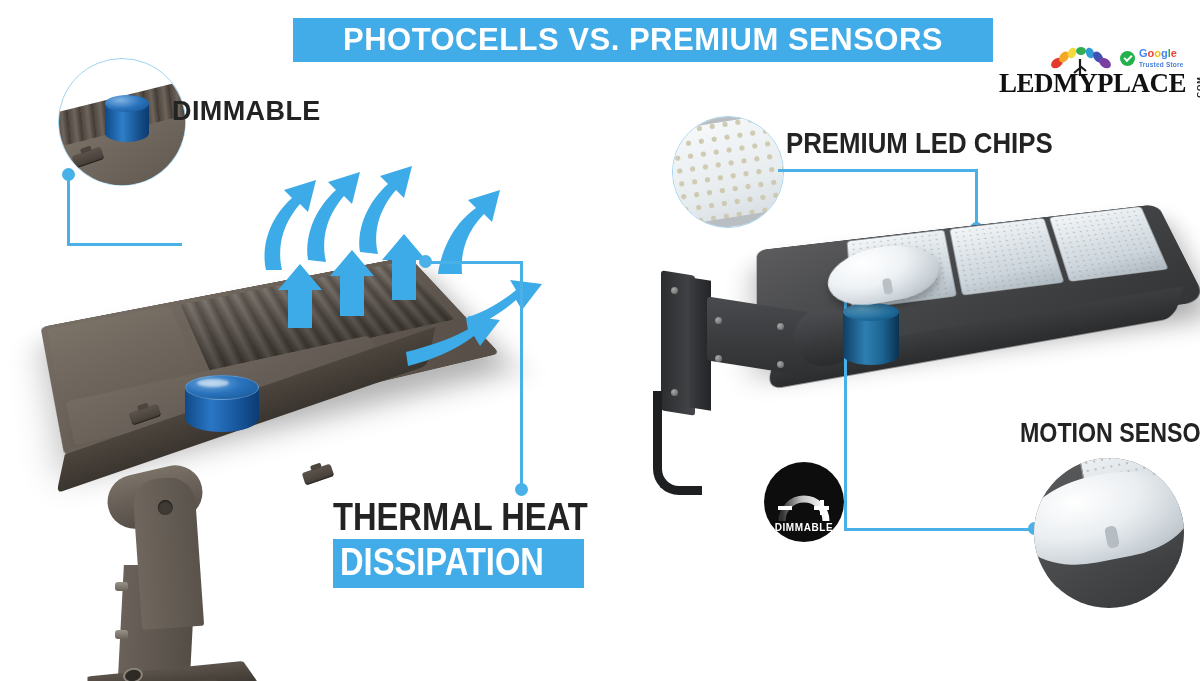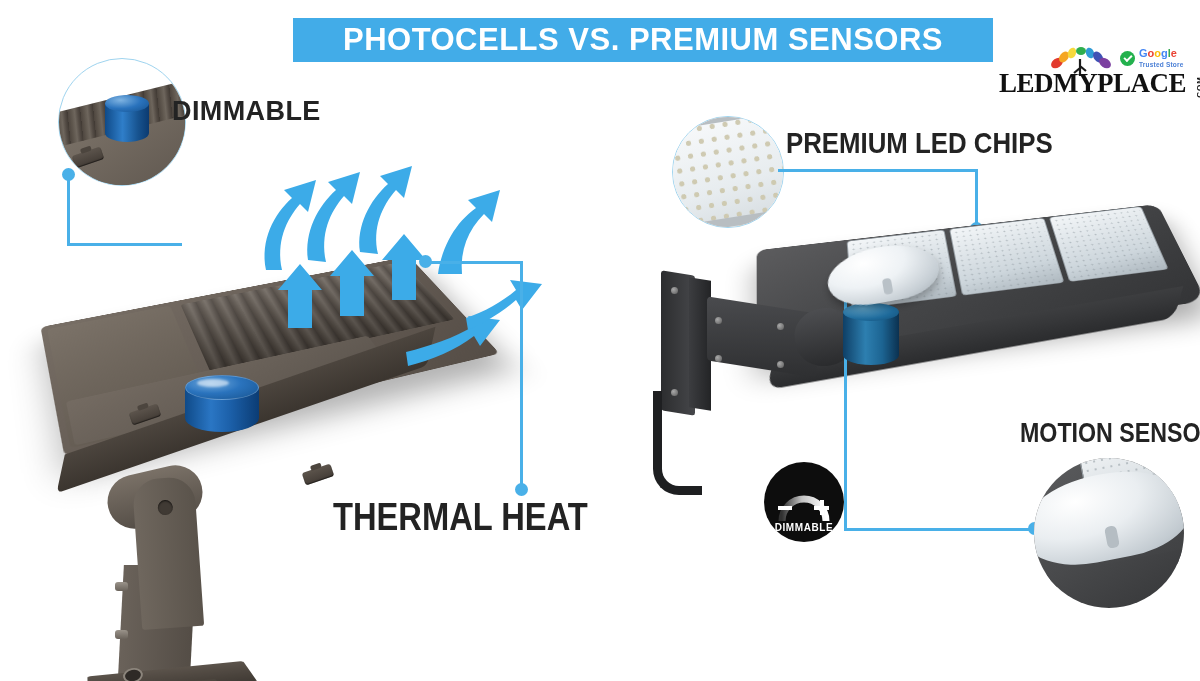--- a/index.html
+++ b/index.html
@@ -260,20 +260,24 @@
       <path d="M236 178 C254 172 272 162 286 150 L280 140 L312 144 L292 170 L286 160 C272 172 256 182 238 190 Z"></path>
     </g>
   </svg>
 
   <div class="dot" style="left:419px;top:255px;"></div>
   <div class="lineh" style="left:425px;top:261px;width:98px;"></div>
   <div class="linev" style="left:520px;top:261px;height:228px;"></div>
   <div class="dot" style="left:515px;top:483px;"></div>
 
   <div class="label cond" style="left:333px;top:496px;font-size:38px;letter-spacing:0px;">THERMAL HEAT</div>
+  <div style="position:absolute;left:333px;top:539px;background:#42ace8;padding:2px 7px 4px 7px;">
+    <span class="cond" style="display:inline-block;color:#fff;font-size:38px;font-weight:700;
+        letter-spacing:0px;white-space:nowrap;">DISSIPATION</span>
+  </div>
 
   <div class="circ-zoom" style="left:672px;top:116px;width:110px;height:110px;">
     <div style="position:absolute;inset:-12px;
         background:linear-gradient(170deg,#fbfcfd,#e7ecef 60%,#cfd6da);
         transform:rotate(-9deg);"></div>
     <div style="position:absolute;inset:-12px;transform:rotate(-9deg);
         background-image:radial-gradient(circle,#cdc8ae 2.4px,transparent 2.9px);
         background-size:13px 13px;opacity:.95;"></div>
     <div style="position:absolute;left:-14px;top:-6px;width:150px;height:9px;
         background:#b8bec2;transform:rotate(-9deg);"></div>

